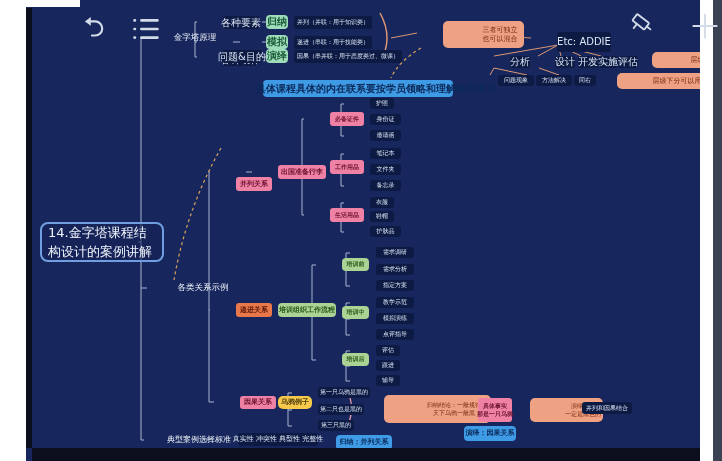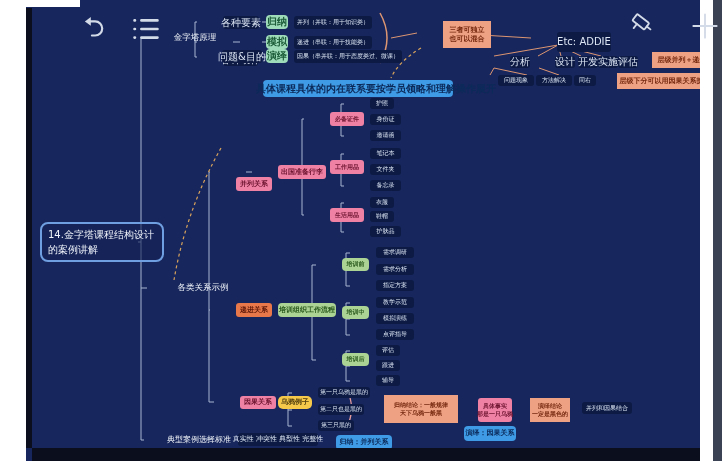--- a/index.html
+++ b/index.html
@@ -12,32 +12,32 @@
   #bottom-black{left:32px;top:448px;width:668px;height:13px;background:#0a0e1d;}
   #right-white{left:700px;top:0;width:13px;height:461px;background:#ffffff;}
   #right-gray{left:713px;top:0;width:9px;height:461px;background:#3b4254;}
   #top-white{left:26px;top:0;width:54px;height:7px;background:#ffffff;}
 
   svg.lines{position:absolute;left:0;top:0;z-index:1;}
   .node{position:absolute;display:flex;align-items:center;justify-content:center;
         border-radius:3px;font-size:6px;line-height:1.15;white-space:nowrap;z-index:2;}
   .dark{background:#0c1a44;color:#dde6f4;}
   .pink{background:#ee81a4;color:#6e1430;font-weight:bold;}
-  .salmon{background:#efa184;color:#76290f;font-weight:bold;border-radius:0;}
+  .salmon{background:#efa184;color:#76290f;font-weight:normal;border-radius:5px;padding-left:33px;}
   .green{background:#9fdcba;color:#1c5c38;font-weight:bold;border-radius:4px;}
   .lgreen{background:#abd393;color:#2a5a1e;font-weight:bold;}
   .yellow{background:#f6c94a;color:#53400f;font-weight:bold;border-radius:5px;}
   .orangec{background:#e8784a;color:#5e1708;font-weight:bold;}
   .blue{background:#3f9be5;color:#0b2a5a;font-weight:bold;border-radius:4px;}
   .plain{background:transparent;color:#eef2f8;}
   .multi{flex-direction:column;gap:1px;text-align:center;}
   .f65{font-size:10px;} .f7{font-size:7px;} .f8{font-size:8px;} .f85{font-size:8.5px;}
   .root{position:absolute;left:14px;top:222px;width:124px;height:40px;z-index:2;
         border:2px solid #6f9fe0;border-radius:8px;background:rgba(20,34,86,.6);
-        color:#f0f4fa;font-size:10px;line-height:1.5;display:flex;align-items:center;
+        color:#f0f4fa;font-size:13px;line-height:1.5;display:flex;align-items:center;
         padding:2px 6px;box-sizing:border-box;white-space:normal;}
   .icon{position:absolute;z-index:6;}
   .icon svg{display:block;stroke:#d4dbe8;fill:none;stroke-width:2;stroke-linecap:round;stroke-linejoin:round;}
 </style>
 </head>
 <body>
 
 <div id="stage">
   <div id="canvas">
 

